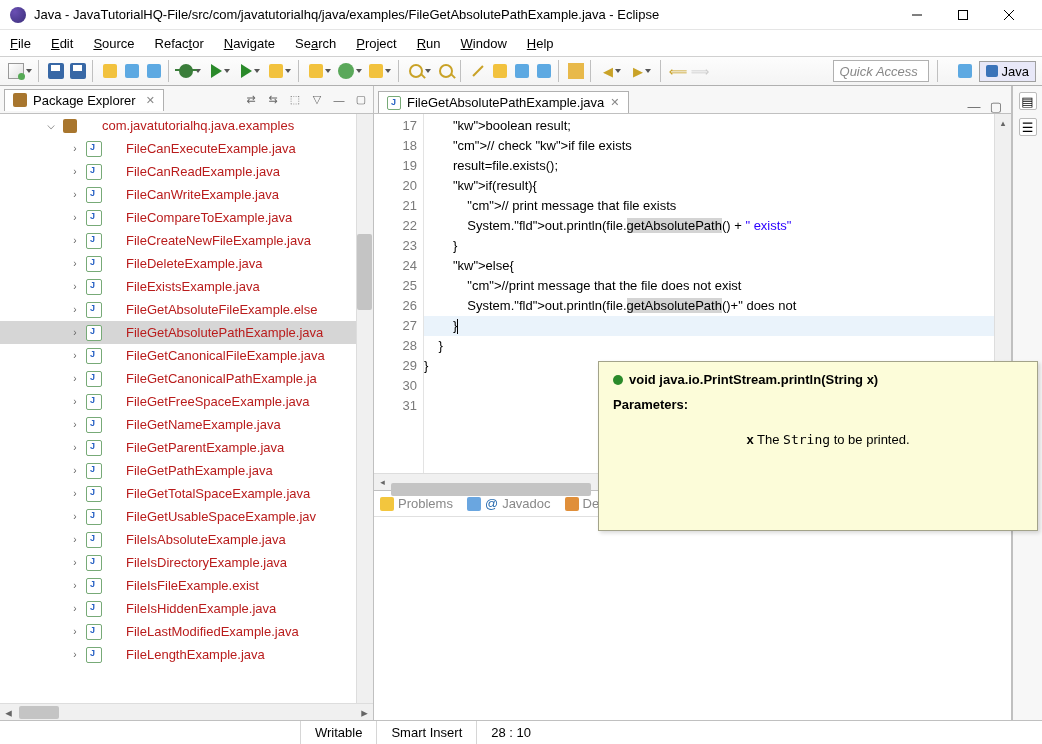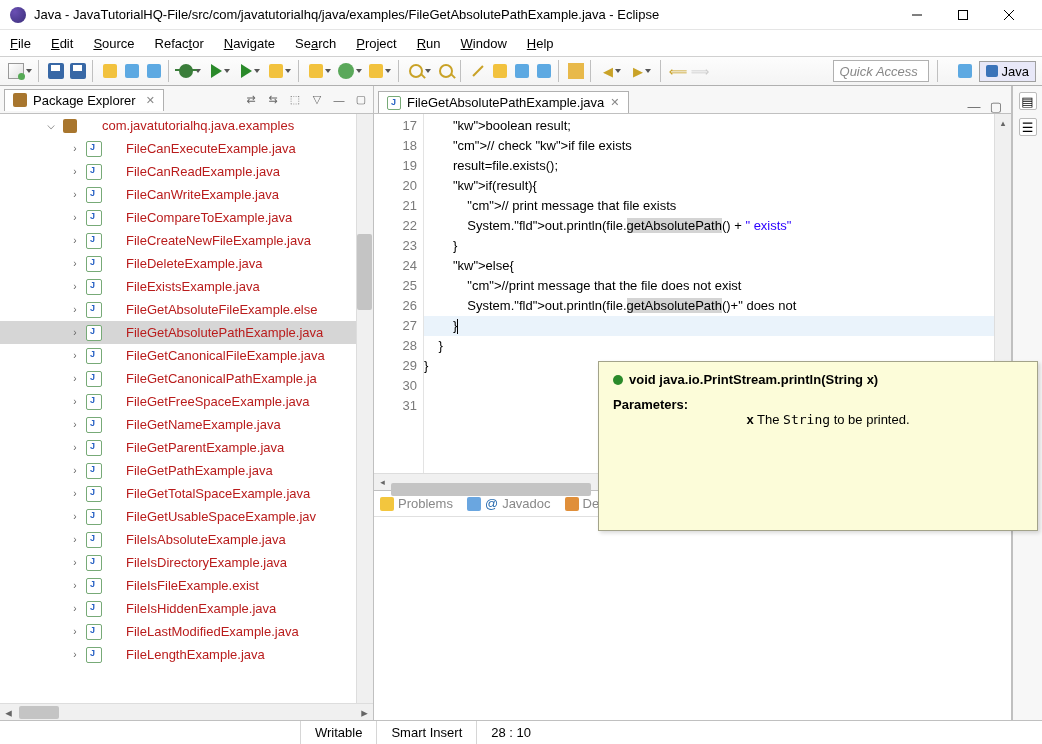--- a/index.html
+++ b/index.html
@@ -105,21 +105,21 @@
 .bv-tabs .bvt.decl .bvicn{background:#e08f3a;}
 .bv-body{flex:1;padding:6px 8px;color:#000;}
 
 
 .tooltip { position:absolute; left:598px; top:361px; width:440px; height:170px; background:#fcfcd9; border:1px solid #a3a38a; padding:10px 14px; font-size:13px; box-shadow:2px 2px 4px rgba(0,0,0,.15); z-index:50;}
 .tooltip .sig { font-weight:bold; margin-bottom:10px; display:flex; align-items:center; gap:6px;}
 .tooltip .sig .gball{width:10px;height:10px;border-radius:50%;background:#2a8a2a;display:inline-block;}
 .tooltip p{line-height:1.5;}
 .tooltip a{color:#1a4fa8;font-family:Consolas,monospace;}
 .tooltip .params{margin-top:10px;}
-.tooltip .params b{display:block;margin-bottom:0;}
+.tooltip .params b{display:block;margin-bottom:20px;}
 .tooltip .params .pname{font-weight:bold;}
 .tooltip code{font-family:Consolas,monospace;}
 
 
 .rstrip{width:30px;border-left:1px solid #c0c0c0;background:#f7f7f7;display:flex;flex-direction:column;align-items:center;padding-top:6px;gap:8px;}
 .rstrip .rs{width:18px;height:18px;border:1px solid #bbb;border-radius:2px;background:#fff;display:flex;align-items:center;justify-content:center;}
 
 
 .statusbar{height:24px;border-top:1px solid #c0c0c0;display:flex;align-items:center;font-size:12px;color:#000;}
 .statusbar .cell{padding:0 14px;border-left:1px solid #d6d6d6;height:100%;display:flex;align-items:center;}

